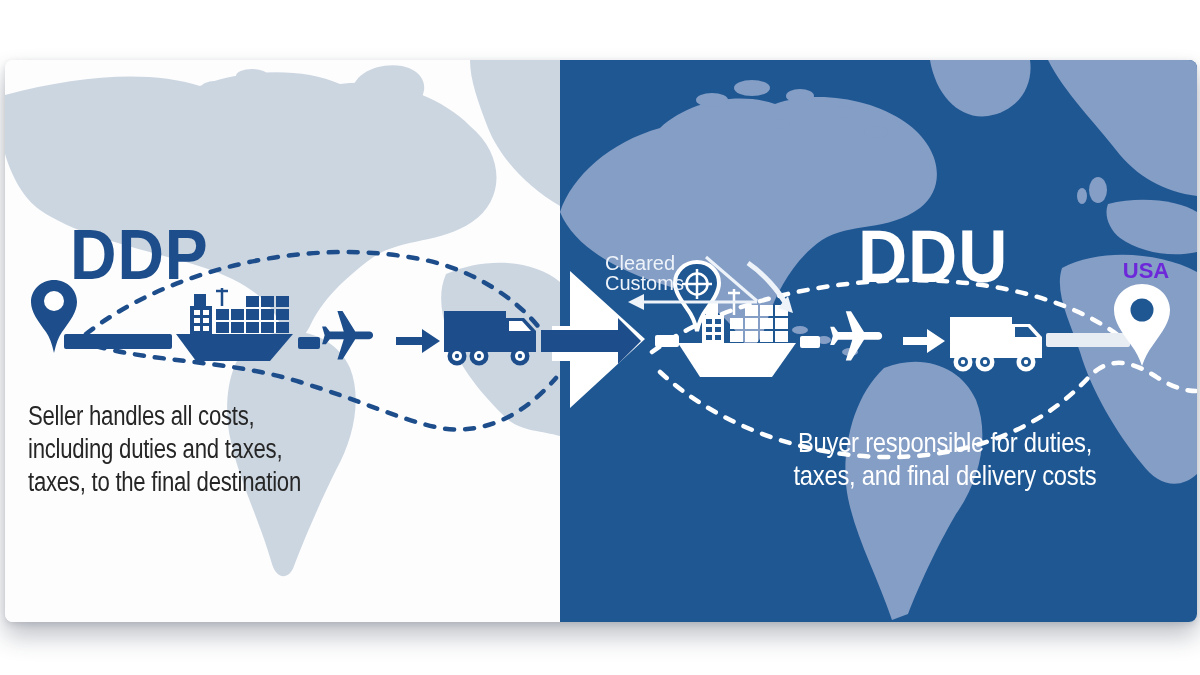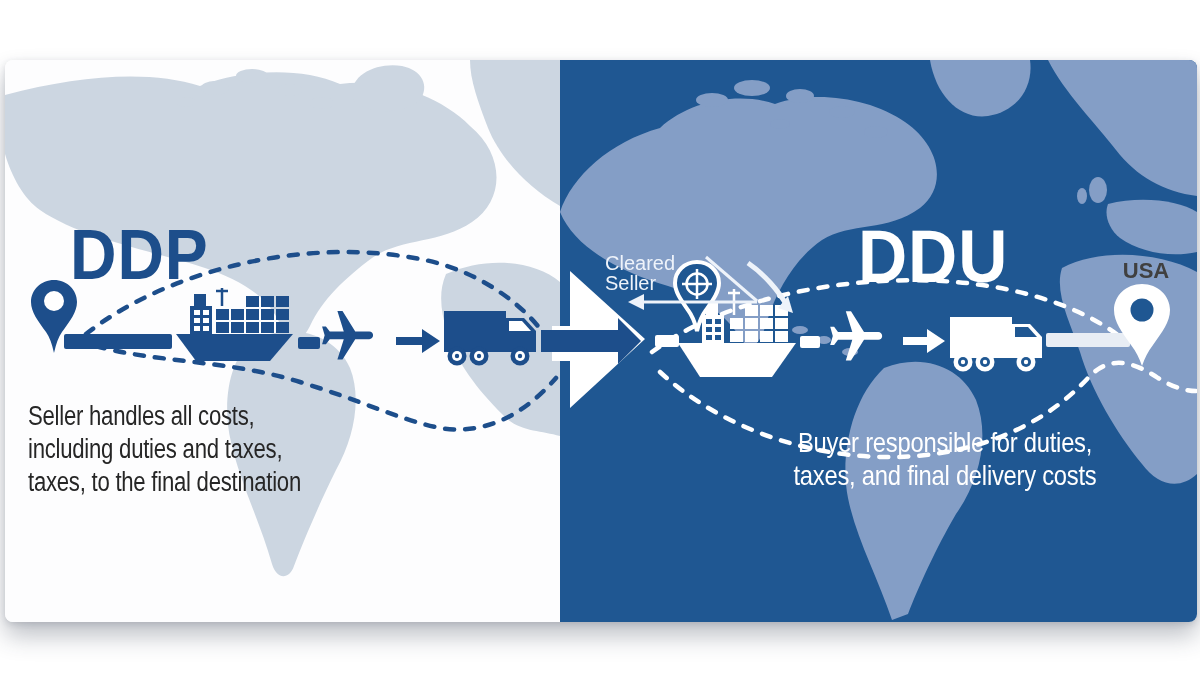--- a/index.html
+++ b/index.html
@@ -11,21 +11,21 @@
   .txt{position:absolute;white-space:nowrap;}
   .ddp-title{left:65px;top:155px;font-size:70px;font-weight:bold;color:var(--accent,#1d4e8b);
              transform:scaleX(.92);transform-origin:left top;letter-spacing:1px;}
   .ddu-title{left:853px;top:154px;font-size:74px;font-weight:bold;color:#fff;
              transform:scaleX(.92);transform-origin:left top;letter-spacing:1px;}
   .ddp-desc{left:23px;top:340px;font-size:27px;line-height:33px;color:var(--text-dark,#262626);
             transform:scaleX(.82);transform-origin:left top;letter-spacing:-.3px;}
   .ddu-desc{left:695px;top:366px;width:490px;text-align:center;font-size:28px;line-height:33px;
             color:#fff;transform:scaleX(.85);transform-origin:center top;letter-spacing:-.3px;}
   .customs-label{left:600px;top:193px;font-size:20px;line-height:20px;color:var(--text-light,#eef3fa);}
-  .usa-label{left:1101px;top:198px;width:80px;text-align:center;font-size:22px;font-weight:bold;color:#404040;}
+  .usa-label{left:1101px;top:198px;width:80px;text-align:center;font-size:22px;font-weight:bold;color:#6d28d9;}
   .ic-dark{fill:var(--accent,#1d4e8b);}
   .ic-white{fill:#ffffff;}
   .ocean{fill:var(--panel-blue,#1f5792);}
   .land-left{fill:var(--land-light,#ccd6e1);}
   .land-right{fill:var(--land-slate,#849ec6);}
   .dash-dark{stroke:var(--accent,#1d4e8b);stroke-width:4.5;fill:none;stroke-dasharray:9 11;stroke-linecap:round;}
   .dash-white{stroke:#fff;stroke-width:4.5;fill:none;stroke-dasharray:9 11;stroke-linecap:round;}
   .ann{stroke:var(--text-light,#eef3fa);fill:none;}
 </style>
 </head>
@@ -225,21 +225,21 @@
     <div class="txt ddp-title">DDP</div>
     <div class="txt ddp-desc">
       <div>Seller handles all costs,</div>
       <div>including duties and taxes,</div>
       <div>taxes, to the final destination</div>
     </div>
 
     <div class="txt ddu-title">DDU</div>
     <div class="txt customs-label">
       <div>Cleared</div>
-      <div>Seller</div>
+      <div>Customs</div>
     </div>
     <div class="txt usa-label">USA</div>
     <div class="txt ddu-desc">
       <div>Buyer responsible for duties,</div>
       <div>taxes, and final delivery costs</div>
     </div>
   </div>
 </div>
 
 </body></html>

